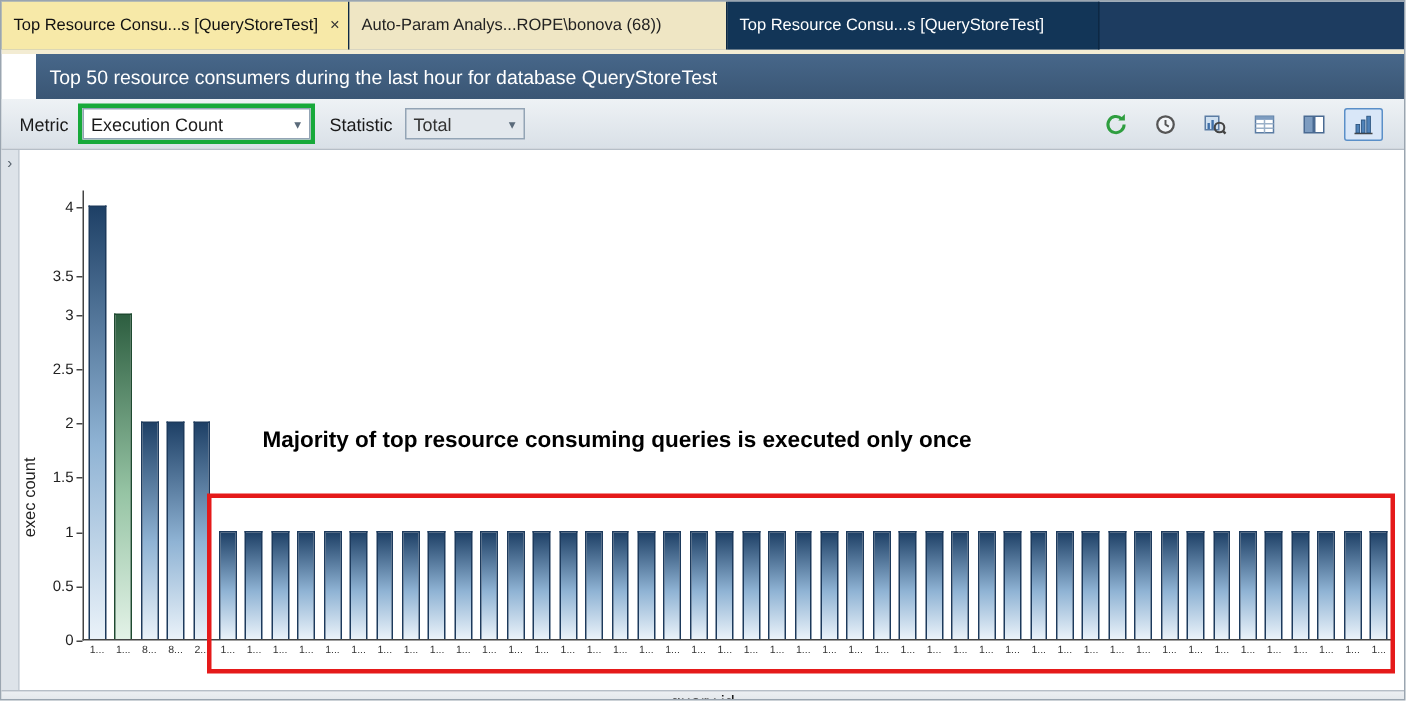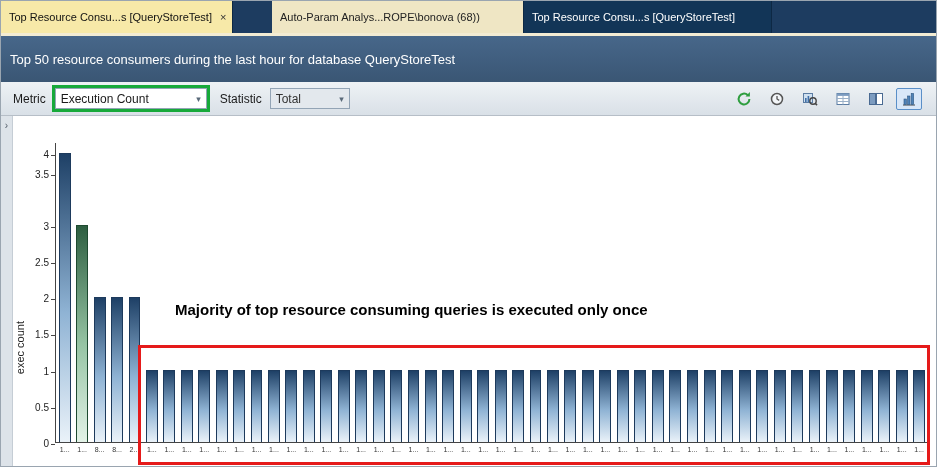--- a/index.html
+++ b/index.html
@@ -3,27 +3,27 @@
 <meta charset="utf-8">
 <style>
   * { margin:0; padding:0; box-sizing:border-box; }
   body { font-family:"Liberation Sans", sans-serif; background:#fff; }
   .app { position:relative; width:937px; height:467px; overflow:hidden; border:1px solid #9aa5b0; background:#fff; }
 
   
   .tabbar { height:32px; background:#1d3c60; display:flex; font-size:11px; }
   .tab { display:flex; align-items:center; padding:0 8px; white-space:nowrap; overflow:hidden; cursor:default; border-right:1px solid #0d2844; }
   .tab.active { background:#f7e9a8; color:#111; width:232px; }
-  .tab.t2 { background:#efe6c4; color:#222; width:252px;margin-left:39px; }
+  .tab.t2 { background:#efe6c4; color:#222; width:252px; }
   .tab.t3 { background:#123557; color:#fff; width:248px; }
   .tab .close { margin-left:auto; padding-left:8px; font-size:11px; color:#333; }
   .accentstrip { height:3px; background:#f3ecd3; }
 
   
-  .titlebar { height:46px; background:linear-gradient(#47678a,#3a5674); color:#fff; font-size:13px; display:flex; align-items:center; padding-left:9px; }
+  .titlebar { height:30px; background:linear-gradient(#47678a,#3a5674); color:#fff; font-size:13px; display:flex; align-items:center; padding-left:9px;margin-left:23px; }
 
   
   .toolbar { height:34px; background:linear-gradient(#eef2f5,#d9e0e7); border-bottom:1px solid #b6bec7; display:flex; align-items:center; padding:0 8px; gap:6px; font-size:12px; color:#1a1a1a; }
   .greenbox { border:3px solid #17a93a; }
   .combo { height:21px; background:#fff; border:1px solid #93a4b5; display:flex; align-items:center; justify-content:space-between; padding:0 5px; font-size:12px; gap:8px; cursor:default; }
   .combo.metric { width:152px; }
   .combo.stat { width:80px; background:#e3e8ed; color:#333; margin-left:2px; }
   .combo .chev { font-size:9px; color:#5a6a7a; }
   .lbl { margin-left:4px; }
   .icons { margin-left:auto; display:flex; gap:7px; margin-right:6px; }
@@ -140,21 +140,21 @@
     <div class="chart-region">
       <div class="ylab">exec count</div>
       <div class="yticks" id="yticks">
           <div class="ytick" style="bottom: -6px;">0</div>
           <div class="ytick" style="bottom: 30.1446px; padding-left: 36px;">0.5</div>
           <div class="ytick" style="bottom: 66.2892px;">1</div>
           <div class="ytick" style="bottom: 103px;">1.5</div>
           <div class="ytick" style="bottom: 138.578px;">2</div>
           <div class="ytick" style="bottom: 174.723px;">2.5</div>
           <div class="ytick" style="bottom: 210.867px;">3</div>
-          <div class="ytick" style="bottom: 263px;">3.5</div>
+          <div class="ytick" style="bottom: 237px;">3.5</div>
           <div class="ytick" style="bottom: 283.157px;">4</div>
         </div>
       <div class="plotwrap">
         <div id="bars">
             <div class="slot">
               <div class="bar" style="height: 289.157px; background-image: linear-gradient(rgb(30, 64, 102), rgb(143, 179, 212) 55%, rgb(234, 242, 249));"></div>
               <div class="xlab">1...</div>
             </div>
             <div class="slot">
               <div class="bar" style="height: 216.867px; background-image: linear-gradient(rgb(45, 94, 64), rgb(150, 196, 164) 55%, rgb(227, 242, 231)); border-color: rgb(30, 74, 48);"></div>

